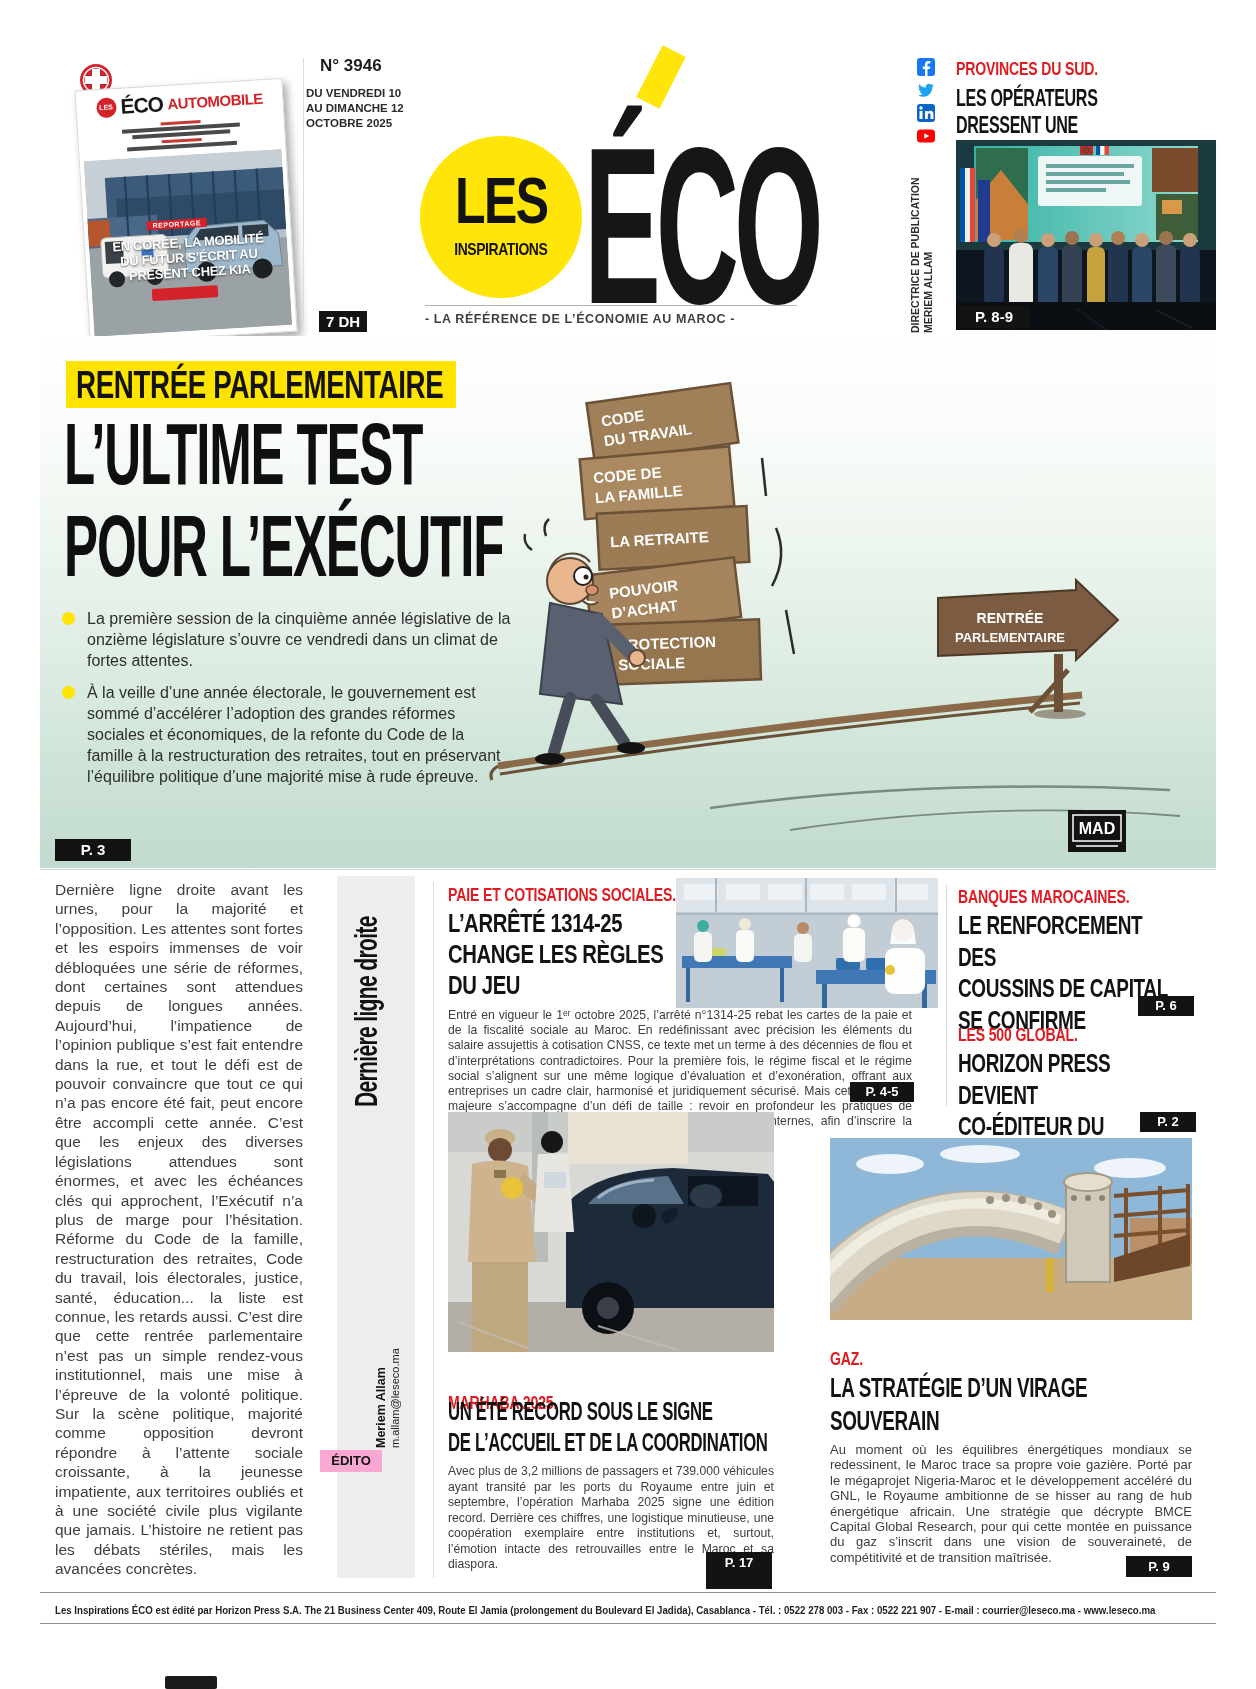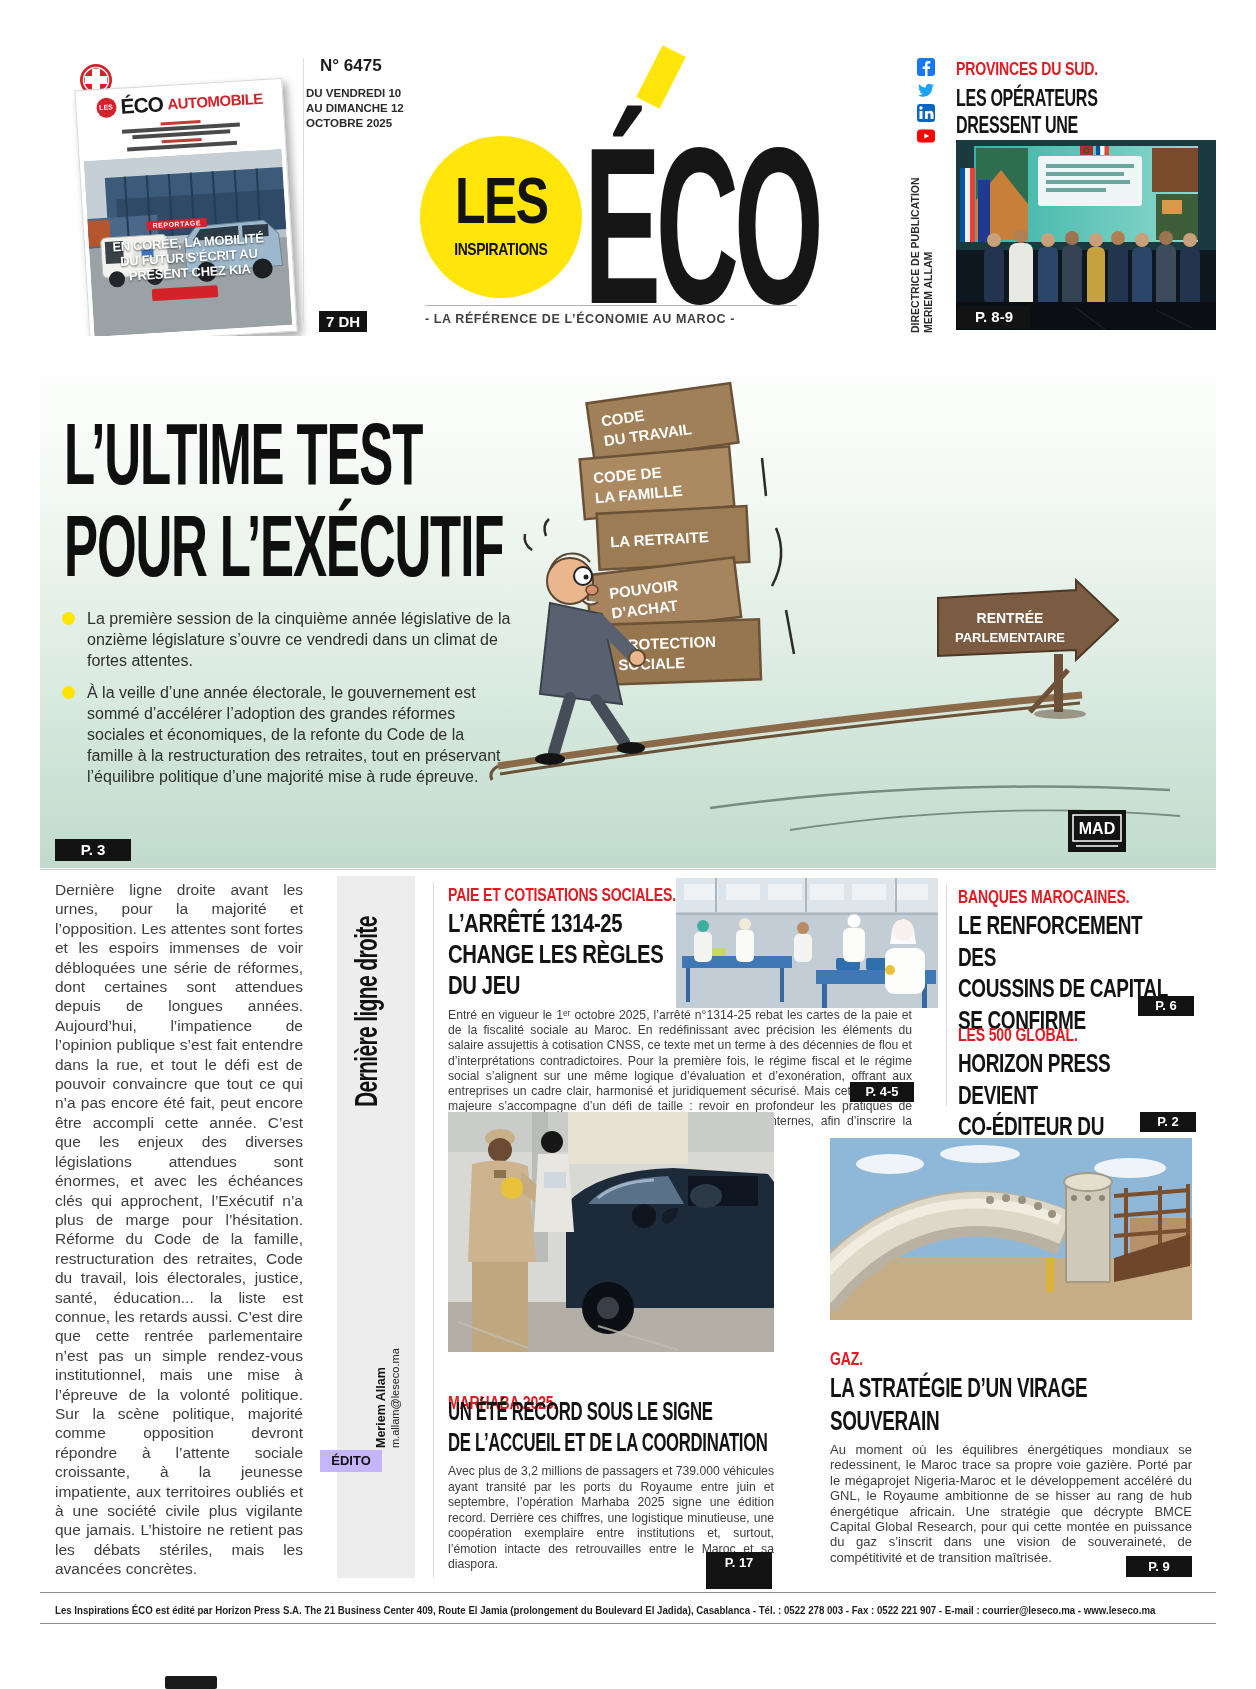--- a/index.html
+++ b/index.html
@@ -93,21 +93,21 @@
     <div class="abs" style="left:63px;top:134px;width:60px;height:9px;background:#d4222a;color:#fff;
          font-size:7px;font-weight:bold;text-align:center;line-height:9px;letter-spacing:0.5px;">REPORTAGE</div>
     <div class="abs" style="left:0;top:150px;width:206px;text-align:center;color:#ffffff;font-weight:bold;
          font-size:13px;line-height:15px;white-space:pre-line;text-shadow:0 1px 2px rgba(0,0,0,0.6);letter-spacing:-0.3px;">EN CORÉE, LA MOBILITÉ
 DU FUTUR S’ÉCRIT AU
 PRÉSENT CHEZ KIA</div>
   </div>
 
   <div class="vrule" style="left:303px;top:58px;height:266px;"></div>
 
-  <div class="abs" style="left:320px;top:56px;font-size:17px;font-weight:bold;color:#1c1c1c;">N° 6475</div>
+  <div class="abs" style="left:320px;top:56px;font-size:17px;font-weight:bold;color:#1c1c1c;">N° 3946</div>
   <div class="abs" style="left:306px;top:86px;font-size:11.5px;font-weight:bold;color:#2a2a2a;
        line-height:15px;white-space:pre-line;">DU VENDREDI 10
 AU DIMANCHE 12
 OCTOBRE 2025</div>
 
   <div class="badge" style="left:319px;top:311px;width:48px;height:21px;font-size:15px;">7 DH</div>
 
   <div class="abs" style="left:420px;top:136px;width:162px;height:162px;border-radius:50%;background:#ffe50a;">
     <div style="text-align:center;margin-top:30px;">
       <span class="cond" style="font-size:64px;letter-spacing:-2px;transform:scaleX(0.78);transform-origin:50% 0;">LES</span>
@@ -240,20 +240,23 @@
     <g stroke="#1c2732" stroke-width="1.5" opacity="0.7">
       <line x1="20" y1="170" x2="60" y2="188"></line>
         <line x1="120" y1="168" x2="150" y2="190"></line>
         <line x1="200" y1="170" x2="236" y2="188"></line>
     </g>
   </svg>
   <div class="badge" style="left:958px;top:306px;width:72px;height:22px;font-size:15px;line-height:22px;">P. 8-9</div>
 
   <div class="hero"></div>
 
+  <div class="abs" style="left:66px;top:361px;width:390px;height:47px;background:#ffe400;">
+    <span class="cond" style="position:absolute;left:10px;top:3px;font-size:38px;transform:scaleX(0.73);white-space:nowrap;">RENTRÉE PARLEMENTAIRE</span>
+  </div>
 
   <div class="abs" style="left:64px;top:408px;">
     <span class="cond" style="font-size:88px;line-height:92px;letter-spacing:-2px;transform:scaleX(0.58);color:#0f0f0f;">L’ULTIME TEST
 POUR L’EXÉCUTIF</span>
   </div>
 
   <div class="abs" style="left:62px;top:608px;width:452px;">
     <span class="yellow-dot"></span>
     <div class="bullet-text">La première session de la cinquième année législative de la onzième législature s’ouvre ce vendredi dans un climat de fortes attentes.</div>
   </div>
@@ -348,21 +351,21 @@
 
   <div class="abs body-txt" style="left:55px;top:880px;width:248px;font-size:15.5px;line-height:19.4px;">Dernière ligne droite avant les urnes, pour la majorité et l’opposition. Les attentes sont fortes et les espoirs immenses de voir débloquées une série de réformes, dont certaines sont attendues depuis de longues années. Aujourd’hui, l’impatience de l’opinion publique s’est fait entendre dans la rue, et tout le défi est de pouvoir convaincre que tout ce qui n’a pas encore été fait, peut encore être accompli cette année. C’est que les enjeux des diverses législations attendues sont énormes, et avec les échéances clés qui approchent, l’Exécutif n’a plus de marge pour l’hésitation. Réforme du Code de la famille, restructuration des retraites, Code du travail, lois électorales, justice, santé, éducation... la liste est connue, les retards aussi. C’est dire que cette rentrée parlementaire n’est pas un simple rendez-vous institutionnel, mais une mise à l’épreuve de la volonté politique. Sur la scène politique, majorité comme opposition devront répondre à l’attente sociale croissante, à la jeunesse impatiente, aux territoires oubliés et à une société civile plus vigilante que jamais. L’histoire ne retient pas les débats stériles, mais les avancées concrètes.</div>
 
   <div class="strip"></div>
   <div class="abs vert" style="left:349px;top:1107px;transform:rotate(-90deg) scaleX(0.68);
        font-size:31px;font-weight:bold;color:#111111;letter-spacing:-1px;">Dernière ligne droite</div>
   <div class="abs vert" style="left:374px;top:1448px;transform:rotate(-90deg);line-height:14px;">
     <div style="font-size:12.5px;font-weight:bold;color:#111111;">Meriem Allam</div>
     <div style="font-size:11px;color:#222222;">m.allam@leseco.ma</div>
   </div>
-  <div class="abs" style="left:320px;top:1450px;width:62px;height:22px;background:#c4b5fd;color:#111111;
+  <div class="abs" style="left:320px;top:1450px;width:62px;height:22px;background:#f9a8d4;color:#111111;
        font-size:13px;font-weight:bold;text-align:center;line-height:22px;">ÉDITO</div>
 
   <div class="vrule" style="left:433px;top:882px;height:696px;"></div>
   <div class="vrule" style="left:946px;top:884px;height:222px;"></div>
 
   <div class="abs" style="left:448px;top:884px;text-align:right;">
     <span class="kicker" style="font-size:19px;transform:scaleX(0.74);">PAIE ET COTISATIONS SOCIALES.</span>
   </div>
   <div class="abs" style="left:448px;top:908px;">
     <span class="cond" style="font-size:26px;line-height:31px;transform:scaleX(0.78);">L’ARRÊTÉ 1314-25

